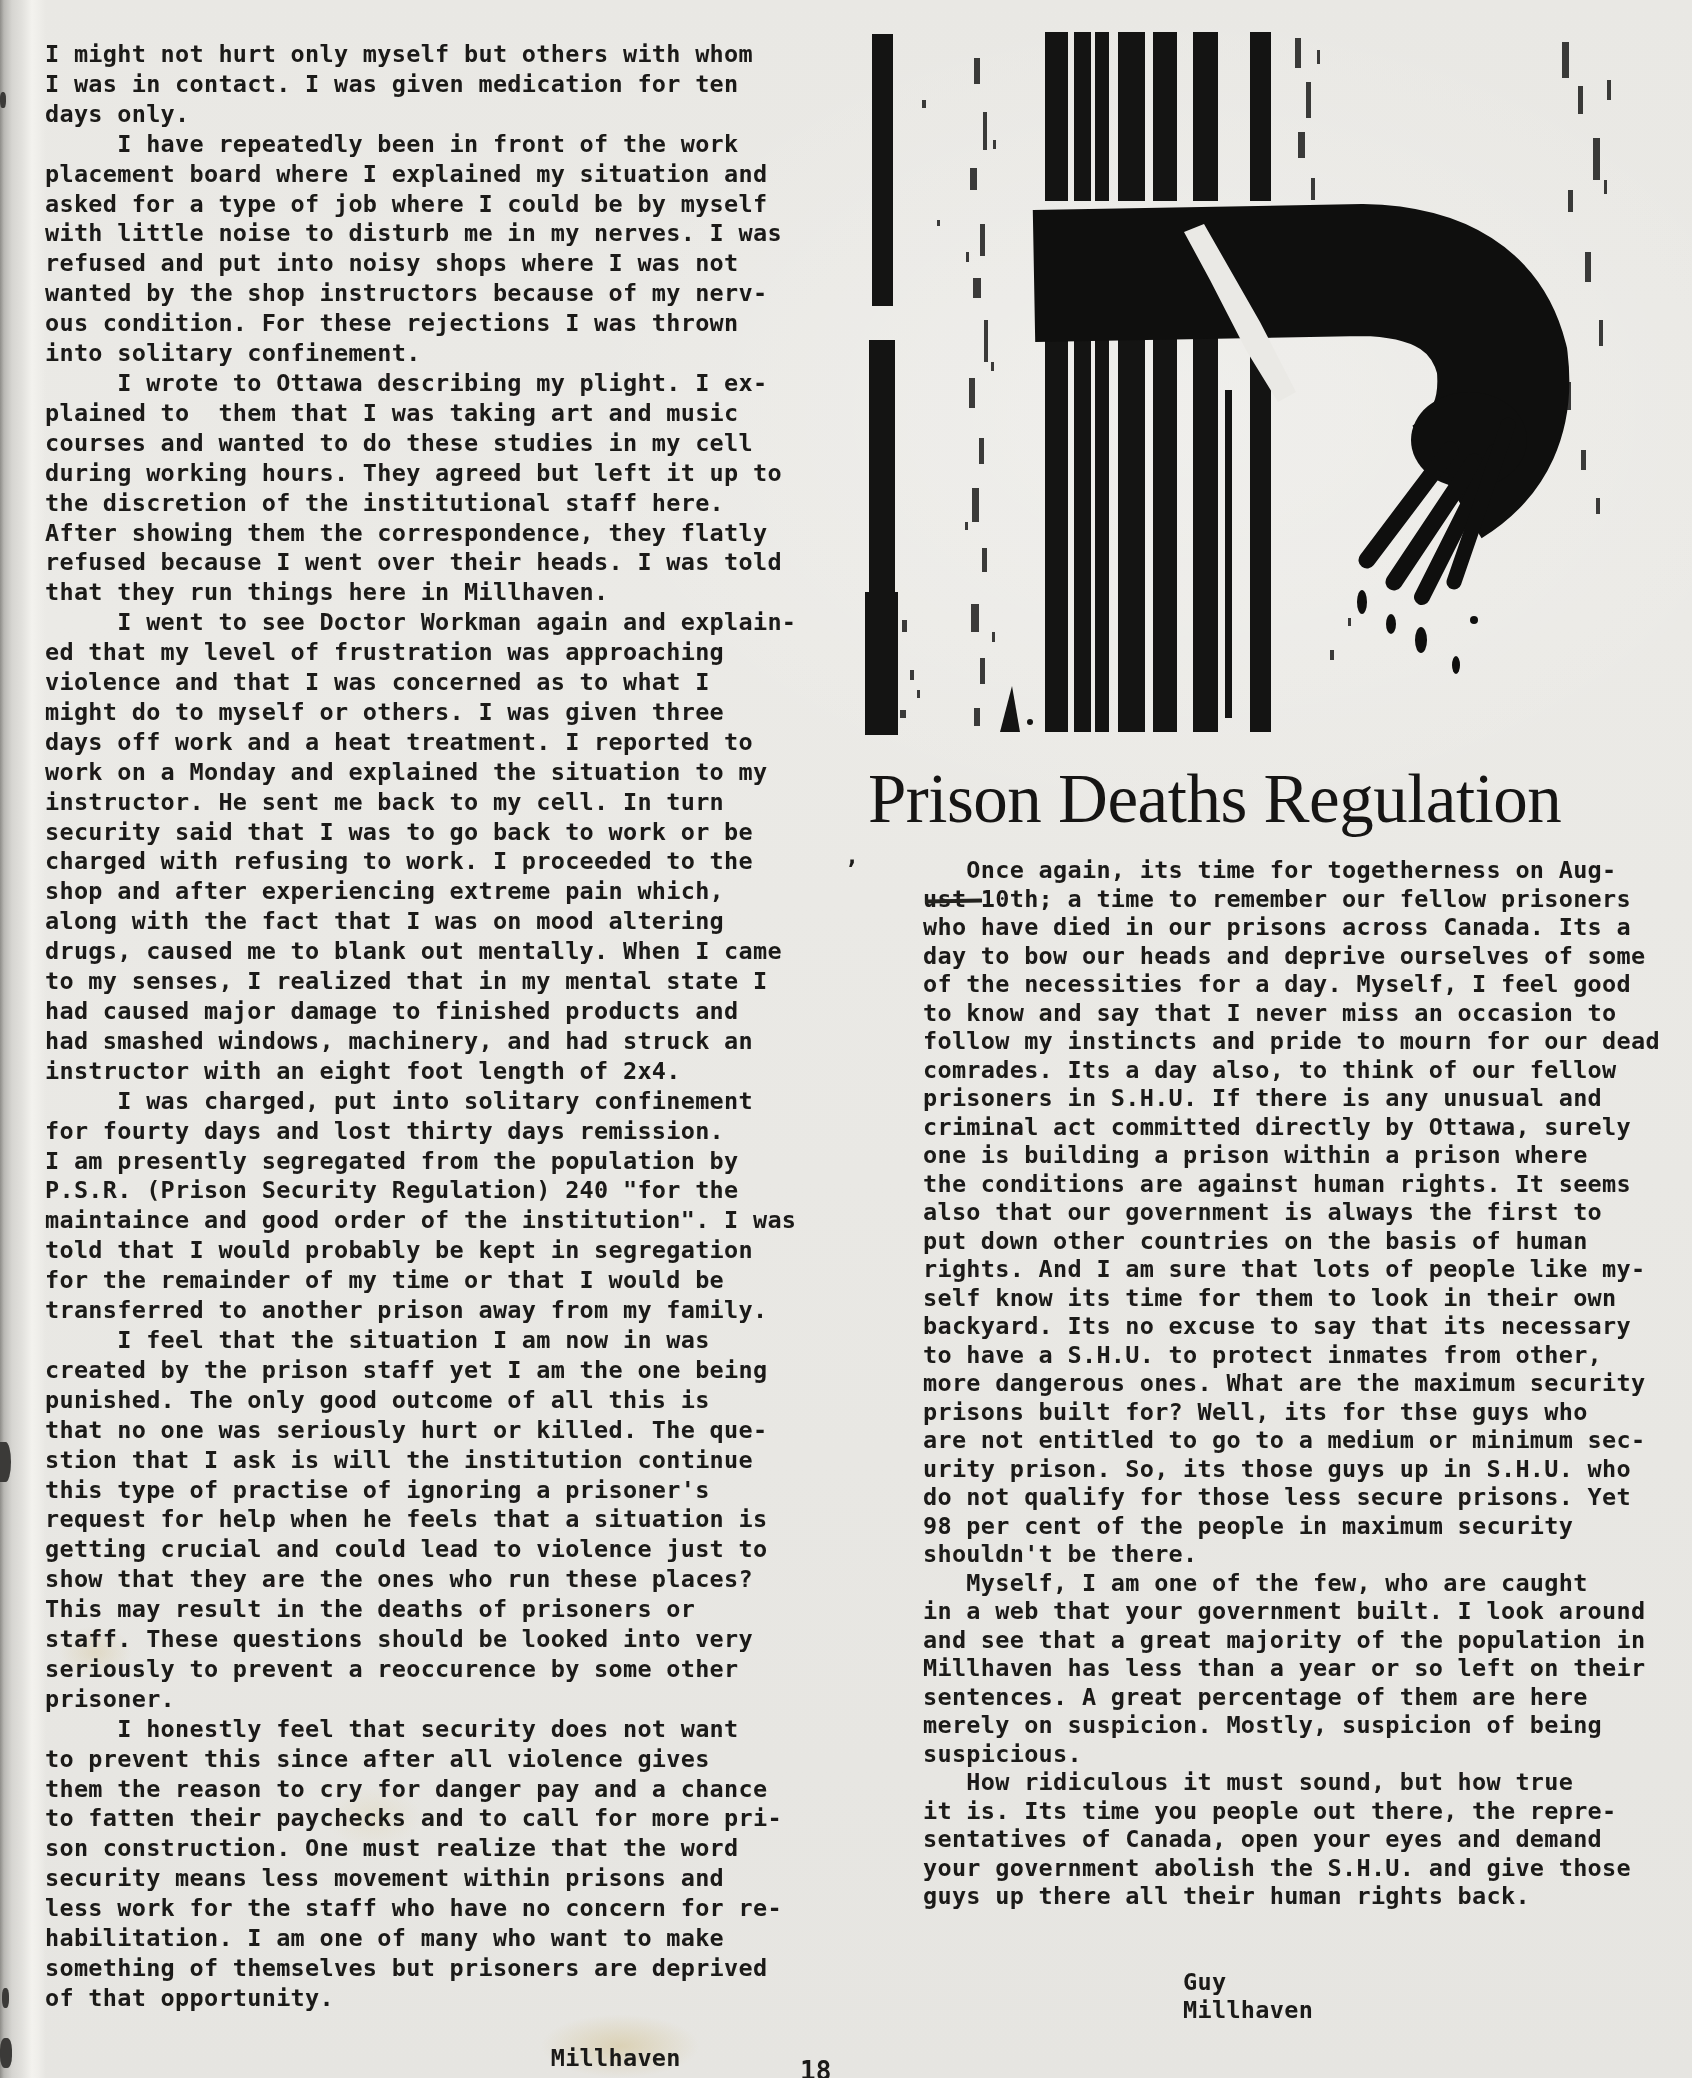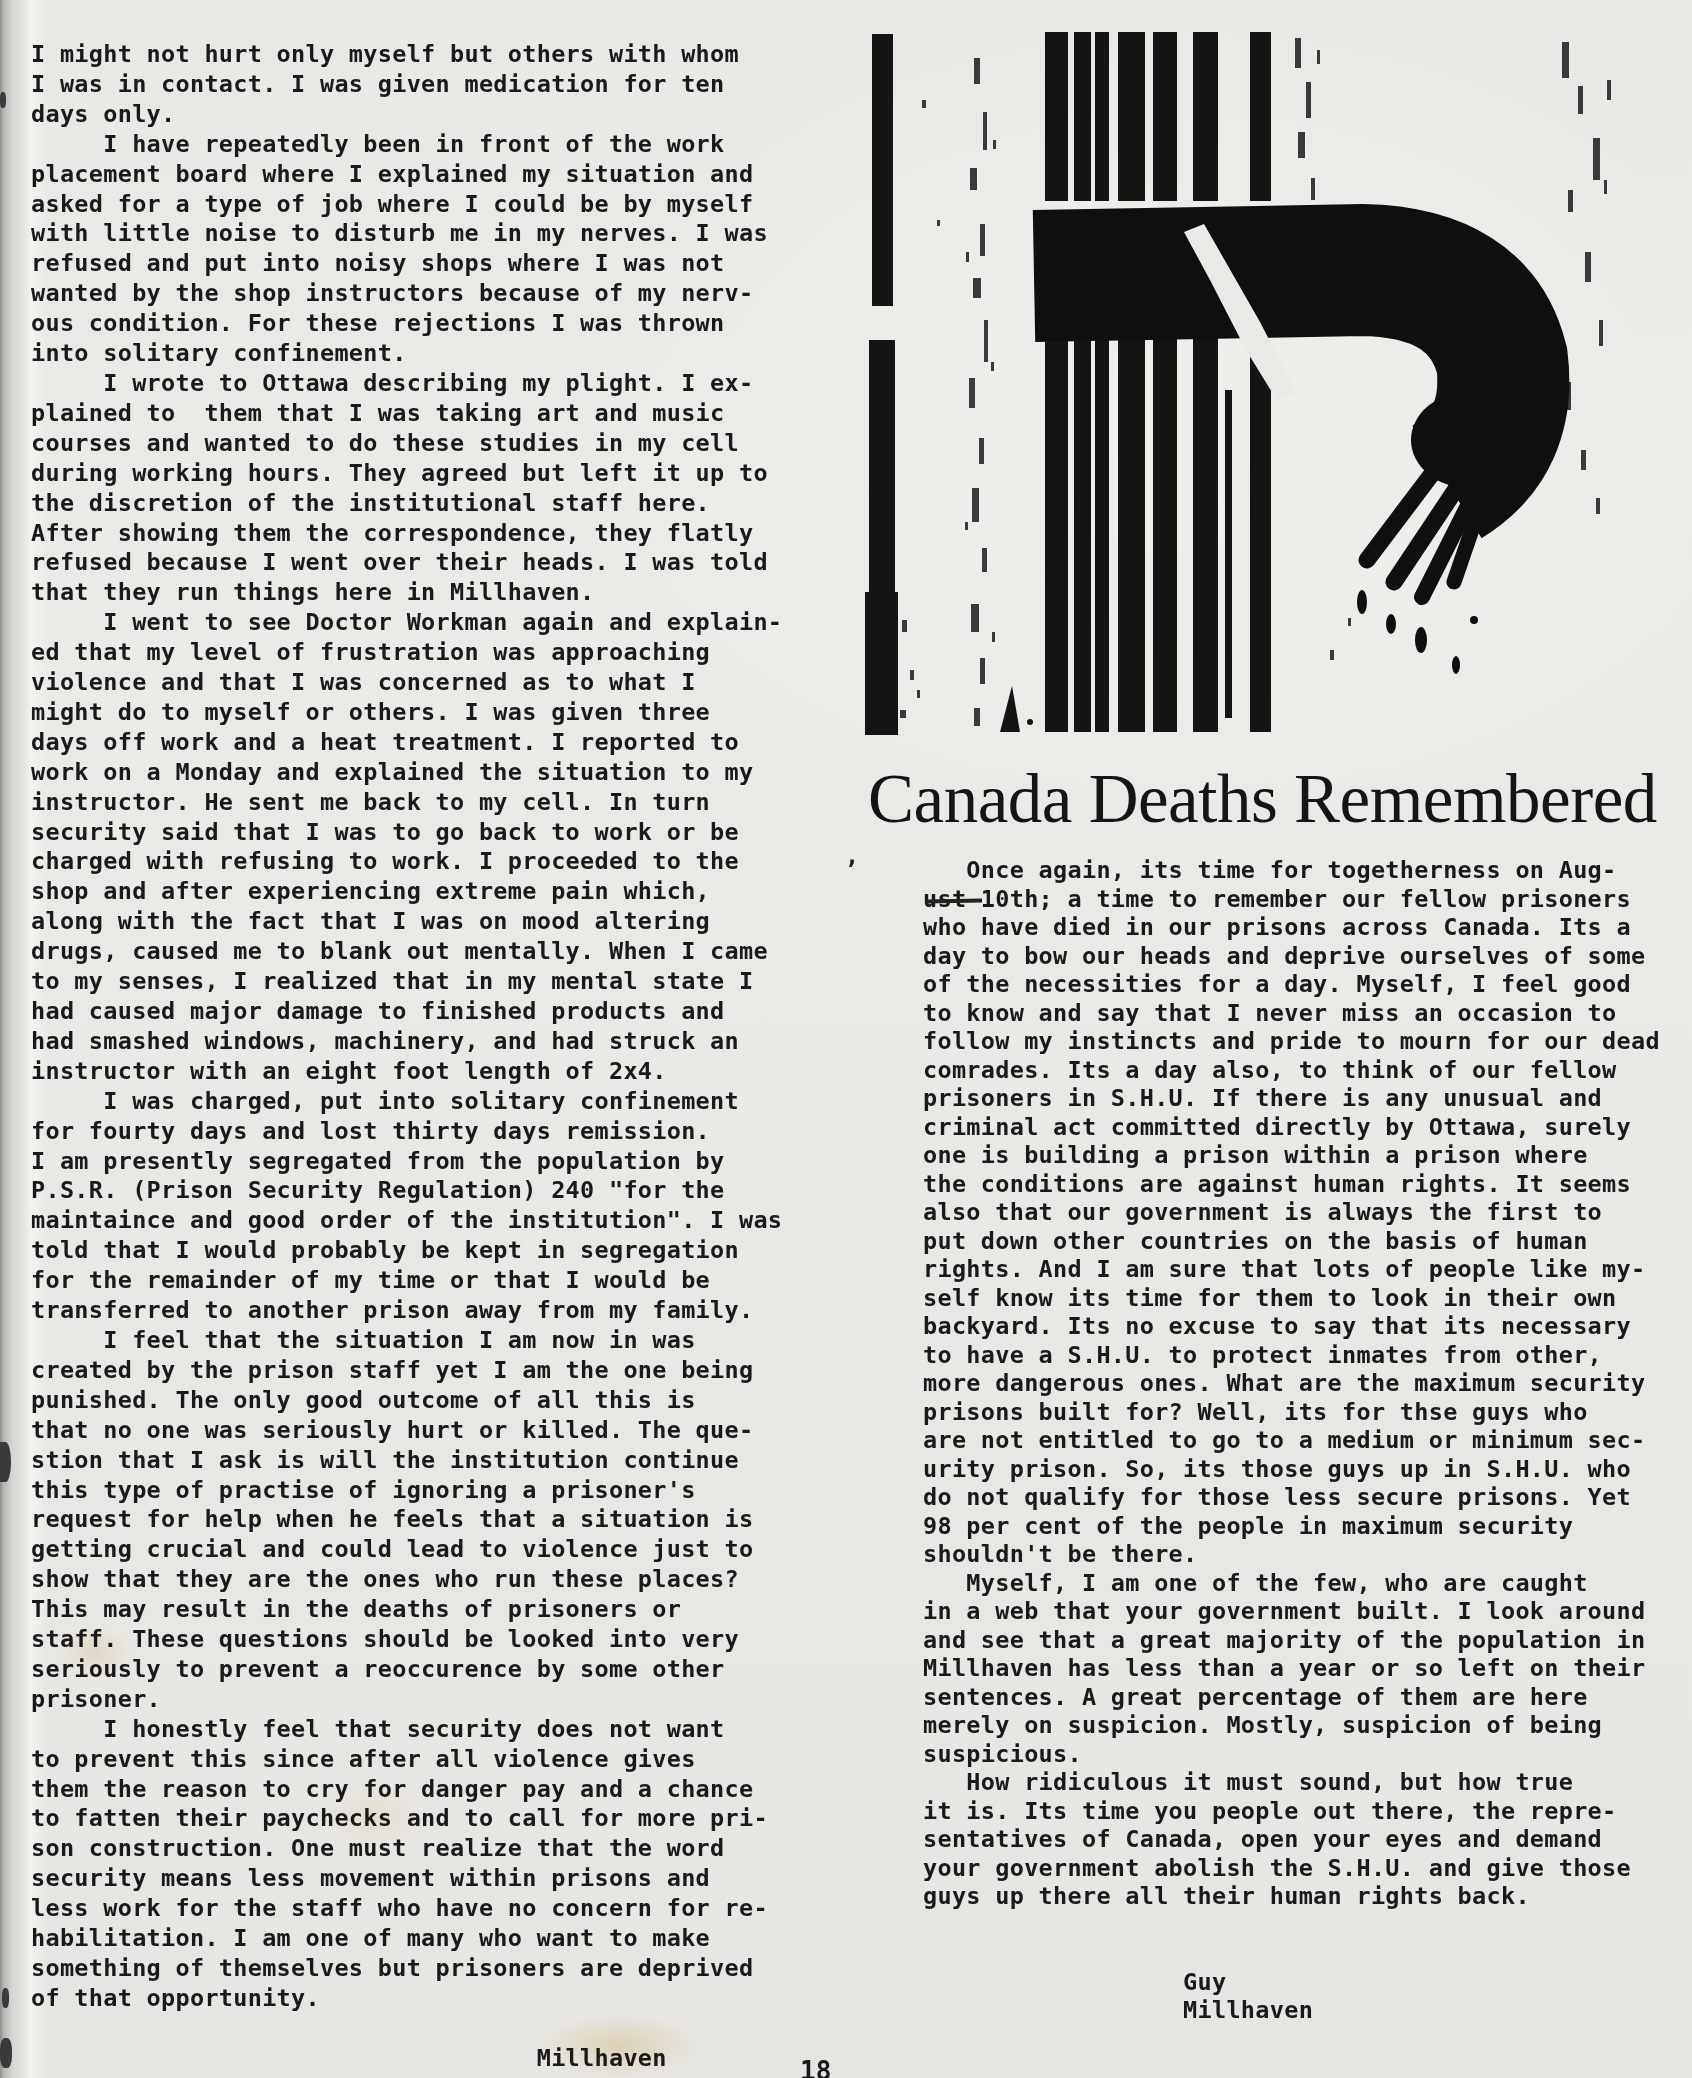--- a/index.html
+++ b/index.html
@@ -16,21 +16,21 @@
   }
   .spine-mark{position:absolute;background:#3b3a38;border-radius:40%;}
   .sm1{left:0;top:92px;width:6px;height:16px;}
   .sm2{left:0;top:1442px;width:11px;height:40px;border-radius:0 60% 60% 0;}
   .sm3{left:2px;top:1988px;width:7px;height:20px;}
   .sm4{left:0;top:2038px;width:12px;height:30px;}
   .col{
     position:absolute;margin:0;white-space:pre;color:#1b1a18;
     font:700 23.5px/29.9px "DejaVu Sans Mono", monospace;letter-spacing:.3px;
   }
-  .col.left{left:31px;top:40px;}
+  .col.left{left:45px;top:40px;}
   .col.right{left:923px;top:856px;line-height:28.5px;}
   .headline{
     position:absolute;left:868px;top:760px;margin:0;white-space:nowrap;
     font-family:"Liberation Serif","DejaVu Serif",serif;font-weight:400;
     font-size:69px;letter-spacing:-.5px;color:#161514;
   }
   .illus{position:absolute;left:862px;top:20px;width:820px;height:735px;}
   .overline-mark{position:absolute;left:925px;top:899px;width:57px;height:4px;background:#24231f;transform:rotate(-1deg);}
   .stray{position:absolute;left:845px;top:842px;font:700 23.5px/29.9px "DejaVu Sans Mono",monospace;color:#1b1a18;}
   .pagenum{position:absolute;left:800px;top:2056px;font:700 26px/30px "DejaVu Sans Mono",monospace;color:#1b1a18;}
@@ -211,21 +211,21 @@
       <g fill="#0f0f0e">
         <ellipse cx="500" cy="582" rx="5" ry="12"></ellipse>
         <ellipse cx="529" cy="604" rx="5" ry="10"></ellipse>
         <ellipse cx="559" cy="620" rx="6" ry="13"></ellipse>
         <circle cx="612" cy="600" r="4"></circle>
         <ellipse cx="594" cy="645" rx="4" ry="9"></ellipse>
       </g>
     </g>
   </svg>
 
-  <h1 class="headline">Canada Deaths Remembered</h1>
+  <h1 class="headline">Prison Deaths Regulation</h1>
 
   <pre class="col right">   Once again, its time for togetherness on Aug-
 ust 10th; a time to remember our fellow prisoners
 who have died in our prisons across Canada. Its a
 day to bow our heads and deprive ourselves of some
 of the necessities for a day. Myself, I feel good
 to know and say that I never miss an occasion to
 follow my instincts and pride to mourn for our dead
 comrades. Its a day also, to think of our fellow
 prisoners in S.H.U. If there is any unusual and

